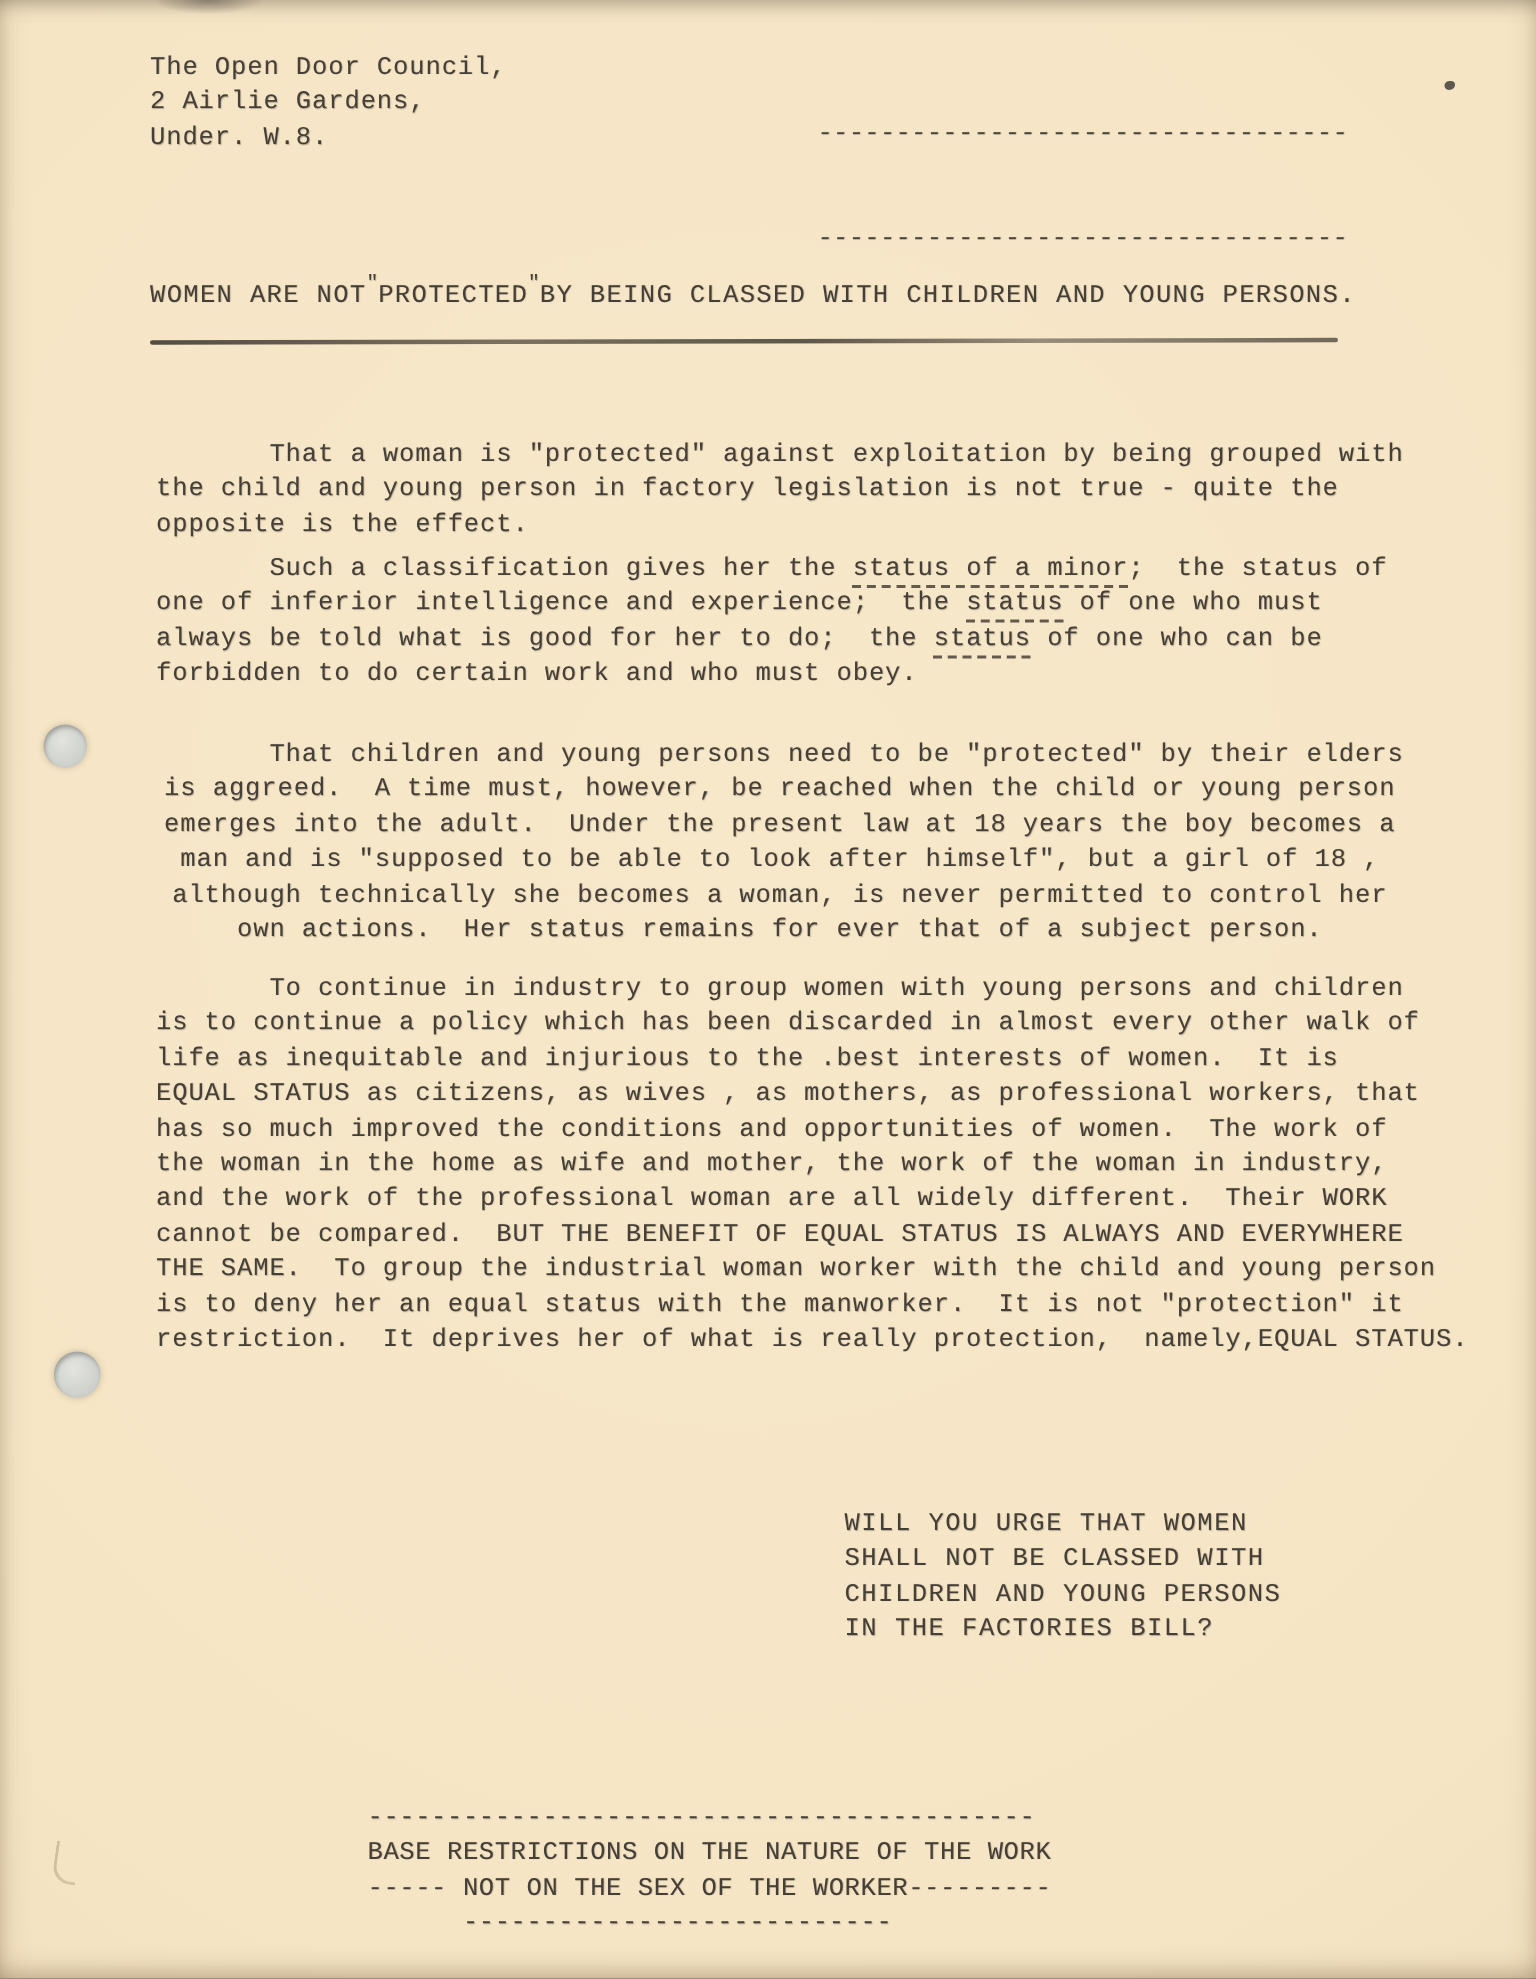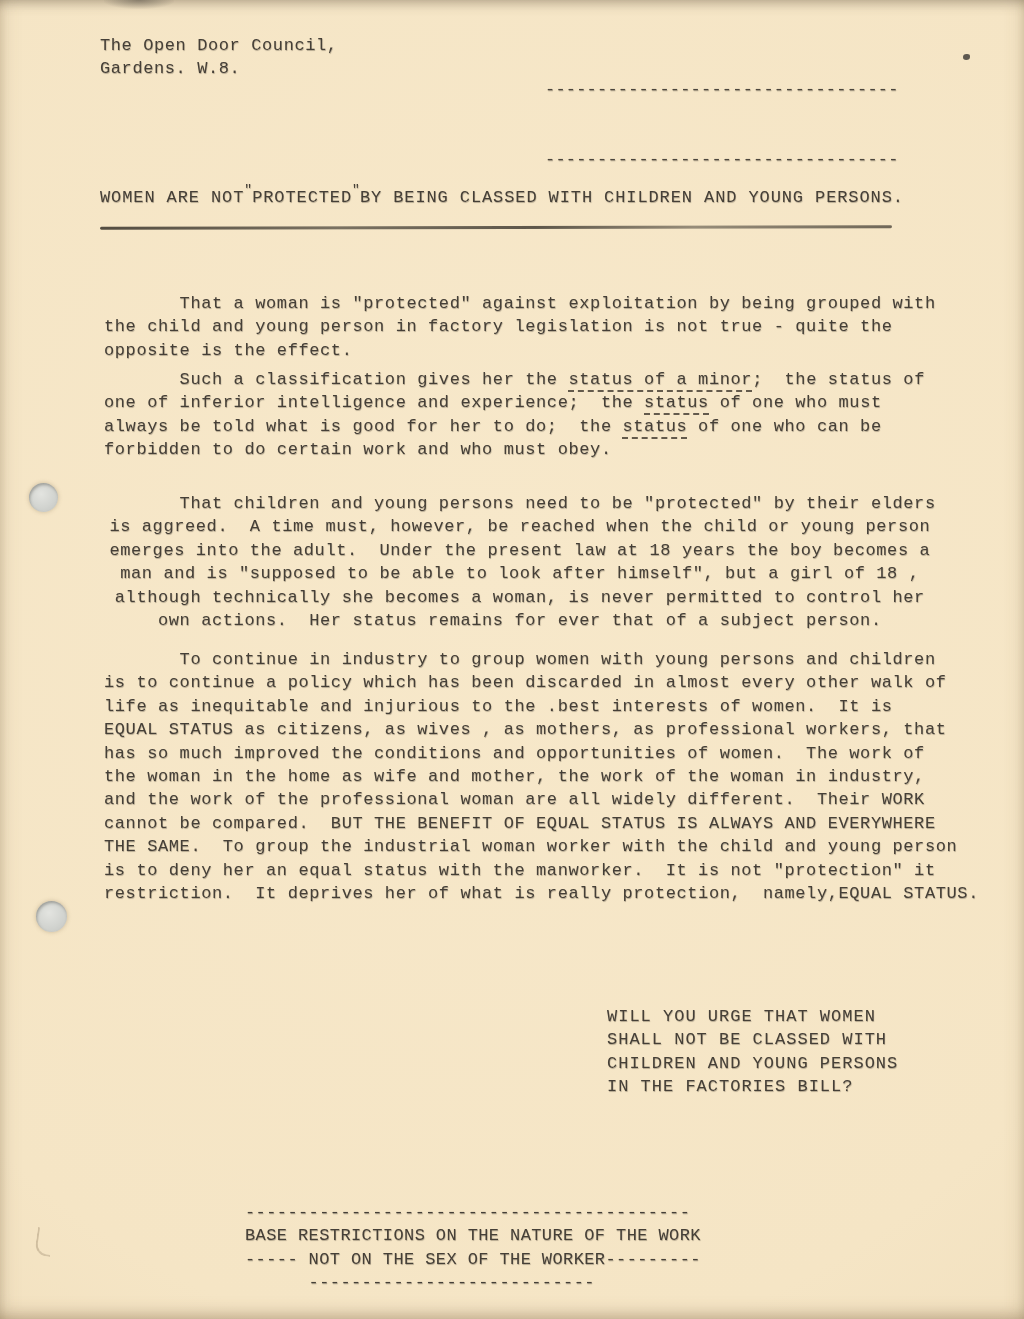--- a/index.html
+++ b/index.html
@@ -42,21 +42,21 @@
       rgba(55,50,42,0.5) 75%, rgba(55,50,42,0.7) 100%);
     transform: rotate(-0.12deg);
     border-radius: 2px;
   }
   .para { left: 104px; }
   .para-1 { top: 292px; }
   .para-2 { top: 368px; }
   .para-3 { top: 492px; text-align: center; }
   .para-4 { top: 648px; }
   .para .u { border-bottom: 2px dashed rgba(62,55,45,0.8); padding-bottom: 1px; }
-  .appeal  { left: 563px; top: 1005px; letter-spacing: 1.0px; margin-left: 44px; }
+  .appeal  { left: 563px; top: 1005px; letter-spacing: 1.0px; }
   .footer  { left: 245px; top: 1201px; letter-spacing: 0.4px; }
 
   .hole {
     position: absolute;
     border-radius: 50%;
     background: radial-gradient(circle at 42% 38%, #e3e4e0 0%, #d2d4d0 55%, #c2c4c0 100%);
     box-shadow: inset 1px 2px 3px rgba(90,90,85,0.45), 0 0 4px rgba(120,100,70,0.35);
   }
   .hole-1 { left: 29px; top: 483px; width: 29px; height: 29px; }
   .hole-2 { left: 36px; top: 901px; width: 31px; height: 31px; }
@@ -84,21 +84,21 @@
 <body>
 
 <div class="page">
 
   <div class="hole hole-1"></div>
   <div class="hole hole-2"></div>
   <div class="smudge-top"></div>
   <div class="ink-dot"></div>
   <div class="pencil-mark"></div>
 
-  <div class="type sender"><div>The Open Door Council,</div><div>Gardens. W.8.</div></div>
+  <div class="type sender"><div>The Open Door Council,</div><div>2 Airlie Gardens,</div><div>Under. W.8.</div></div>
 
   <div class="type subject">
     <div class="dashes">----------------------------------</div>
     <div class="dashes">----------------------------------</div>
   </div>
 
   <div class="type headline"><span>WOMEN ARE NOT</span><span class="sup">"</span><span>PROTECTED</span><span class="sup">"</span><span>BY BEING CLASSED WITH CHILDREN AND YOUNG PERSONS.</span></div>
   <div class="headline-rule"></div>
 
   <div class="type para para-1"><div><span>       That a woman is "protected" against exploitation by being grouped with</span></div><div><span>the child and young person in factory legislation is not true - quite the</span></div><div><span>opposite is the effect.</span></div></div>

